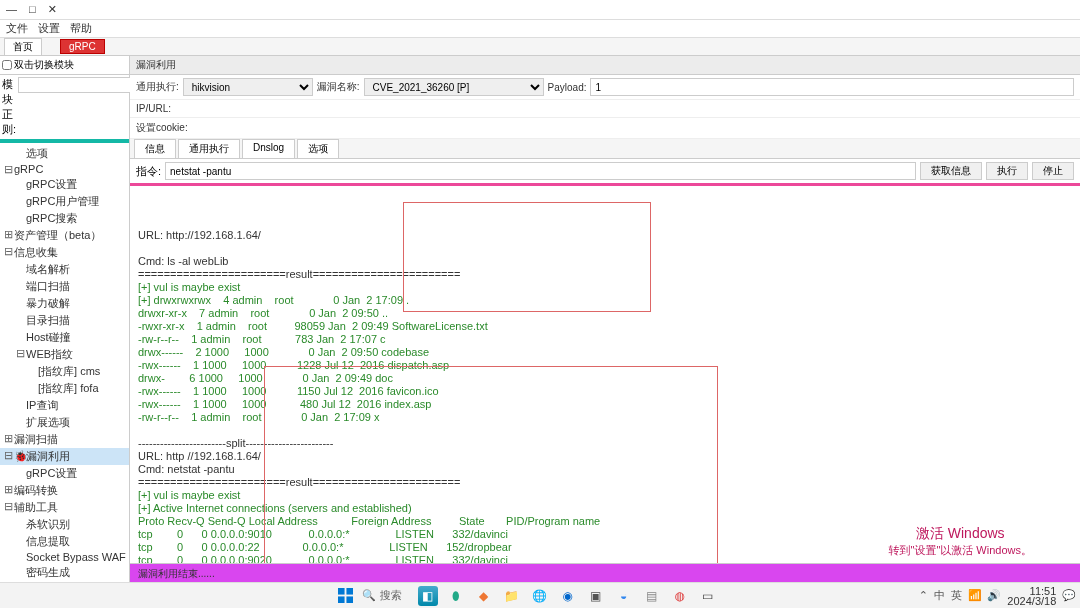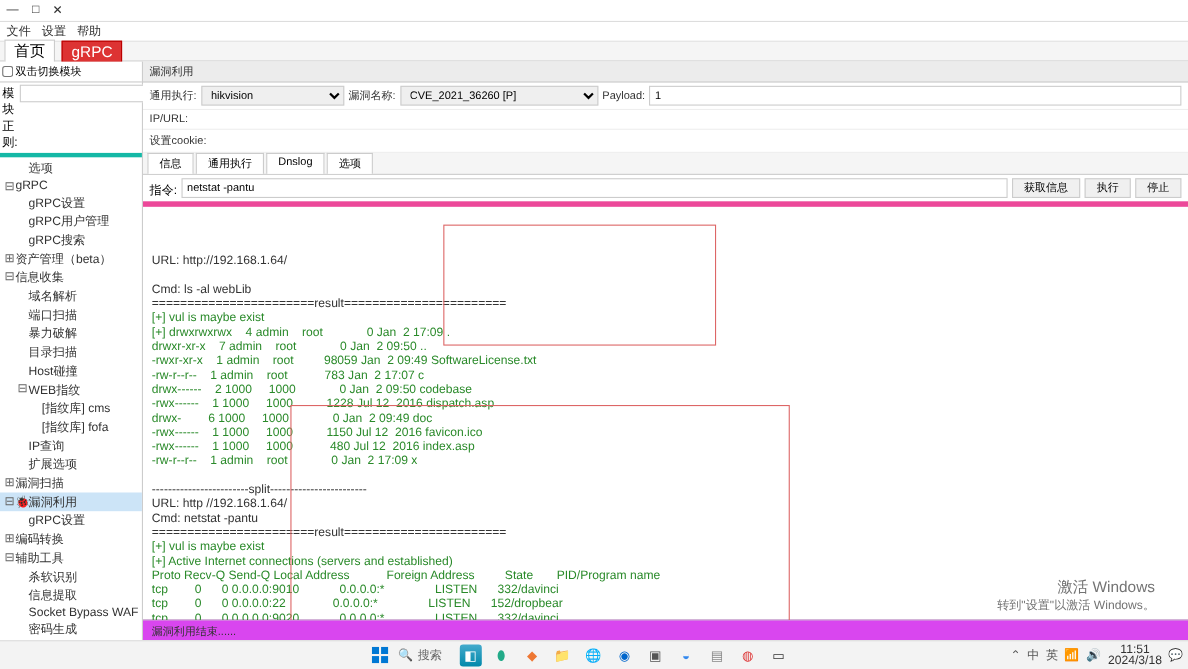--- a/index.html
+++ b/index.html
@@ -4,21 +4,21 @@
 <style>
 *{box-sizing:border-box;margin:0;padding:0;font-family:"Microsoft YaHei",Tahoma,sans-serif;font-size:11px}
 body{background:#f0f0f0;width:1080px;height:608px;overflow:hidden;position:relative}
 .titlebar{height:20px;background:#fff;display:flex;align-items:center;padding:0 6px;border-bottom:1px solid #ddd}
 .titlebar .title{flex:1;color:#333}
 .winbtns{display:flex;gap:12px;color:#333}
 .winbtns span{cursor:pointer}
 .menubar{height:18px;background:#fff;display:flex;gap:10px;padding:0 6px;align-items:center;border-bottom:1px solid #ddd}
 .menubar span{color:#333}
 .tabbar{height:18px;background:#f5f5f5;display:flex;align-items:center;padding:0 4px;border-bottom:1px solid #ccc}
-.tabbar .tab{padding:1px 8px;border:1px solid #ccc;background:#fff;margin-right:6px;font-size:14px}
+.tabbar .tab{padding:1px 8px;border:1px solid #ccc;background:#fff;margin-right:18px;font-size:10px}
 .tabbar .tab.red{background:#d33;color:#fff;border-color:#b00}
 .main{display:flex;height:528px}
 .leftpane{width:130px;background:#fff;border-right:1px solid #ccc;display:flex;flex-direction:column}
 .modulehdr{display:flex;padding:2px;border-bottom:1px solid #ccc;gap:2px}
 .modulehdr .chk{width:10px}
 .modulehdr .lbl{font-size:10px;flex:1}
 .filterrow{display:flex;padding:2px;gap:2px;border-bottom:4px solid #14b8a6}
 .filterrow input{flex:1;border:1px solid #ccc;height:16px;font-size:10px;padding:0 2px}
 .filterrow button{width:30px;height:16px;border:1px solid #ccc;background:#f0f0f0;font-size:10px}
 .tree{flex:1;overflow:auto;padding:2px 0}
@@ -29,40 +29,40 @@
 .tree .expand{position:absolute;left:4px;top:1px;width:8px;text-align:center;color:#666}
 .tree .node.l2 .expand{left:16px}
 .tree .icon{display:inline-block;width:10px;margin-right:2px;color:#888}
 .rightpane{flex:1;display:flex;flex-direction:column;background:#fff}
 .panelhdr{background:#ececec;border-bottom:1px solid #ccc;padding:2px 6px;font-size:10px;color:#333}
 .formrow{display:flex;align-items:center;padding:3px 6px;gap:4px;border-bottom:1px solid #eee}
 .formrow label{font-size:10px;color:#333;white-space:nowrap}
 .formrow select,.formrow input{border:1px solid #ccc;height:18px;font-size:10px;padding:0 4px}
 .subtabs{display:flex;border-bottom:1px solid #ccc;padding:0 4px;gap:2px;background:#f5f5f5}
 .subtabs .stab{padding:2px 10px;border:1px solid #ccc;border-bottom:none;background:#fff;font-size:10px;cursor:pointer}
-.cmdrow{display:flex;align-items:flex-end;padding:3px 6px;gap:4px;border-bottom:5px solid #ec4899}
+.cmdrow{display:flex;align-items:center;padding:3px 6px;gap:4px;border-bottom:3px solid #ec4899}
 .cmdrow input{flex:1;border:1px solid #ccc;height:18px;font-size:10px;padding:0 4px}
 .cmdrow button{height:18px;padding:0 10px;border:1px solid #ccc;background:#f0f0f0;font-size:10px}
 .output{flex:1;overflow:auto;padding:4px 8px;font-family:Consolas,monospace;font-size:10px;line-height:13px;color:#333;position:relative;white-space:pre}
 .output .url{color:#333}
 .output .green{color:#2a8a2a}
 .output .box1{position:absolute;border:1px solid #d66;left:273px;top:16px;width:248px;height:110px;pointer-events:none}
 .output .box2{position:absolute;border:1px solid #d66;left:134px;top:180px;width:454px;height:214px;pointer-events:none}
 .statusline{padding:3px 8px;border-top:1px solid #ccc;font-size:10px;color:#333;background:#d946ef}
-.watermark{position:absolute;right:30px;bottom:50px;color:#737373;font-size:12px;text-align:right;pointer-events:none}
+.watermark{position:absolute;right:48px;bottom:50px;color:#be185d;font-size:12px;text-align:center;pointer-events:none}
 .watermark .big{font-size:14px}
 .taskbar{position:absolute;bottom:0;left:0;right:0;height:26px;background:#f3f3f3;display:flex;align-items:center;padding:0 4px;border-top:1px solid #ddd}
 .taskbar .start{width:22px;height:22px;display:flex;align-items:center;justify-content:center}
 .taskbar .start svg{width:15px;height:15px}
 .taskbar .search{display:flex;align-items:center;gap:4px;margin:0 6px;color:#666;font-size:11px}
 .taskbar .tbicons{display:flex;gap:8px;align-items:center;margin-left:10px}
 .taskbar .tbicons .ti{width:20px;height:20px;border-radius:3px;display:flex;align-items:center;justify-content:center;font-size:12px}
 .taskbar .spacer{flex:1}
 .taskbar .tray{display:flex;gap:6px;align-items:center;color:#555;font-size:10px}
-.taskbar .clock{text-align:center;line-height:10px;font-size:10px;color:#333}
+.taskbar .clock{text-align:right;line-height:10px;font-size:10px;color:#333}
 </style>
 </head>
 <body>
 
 <div class="titlebar">
   <div class="winbtns">
     <span>—</span>
     <span>□</span>
     <span>✕</span>
   </div>

